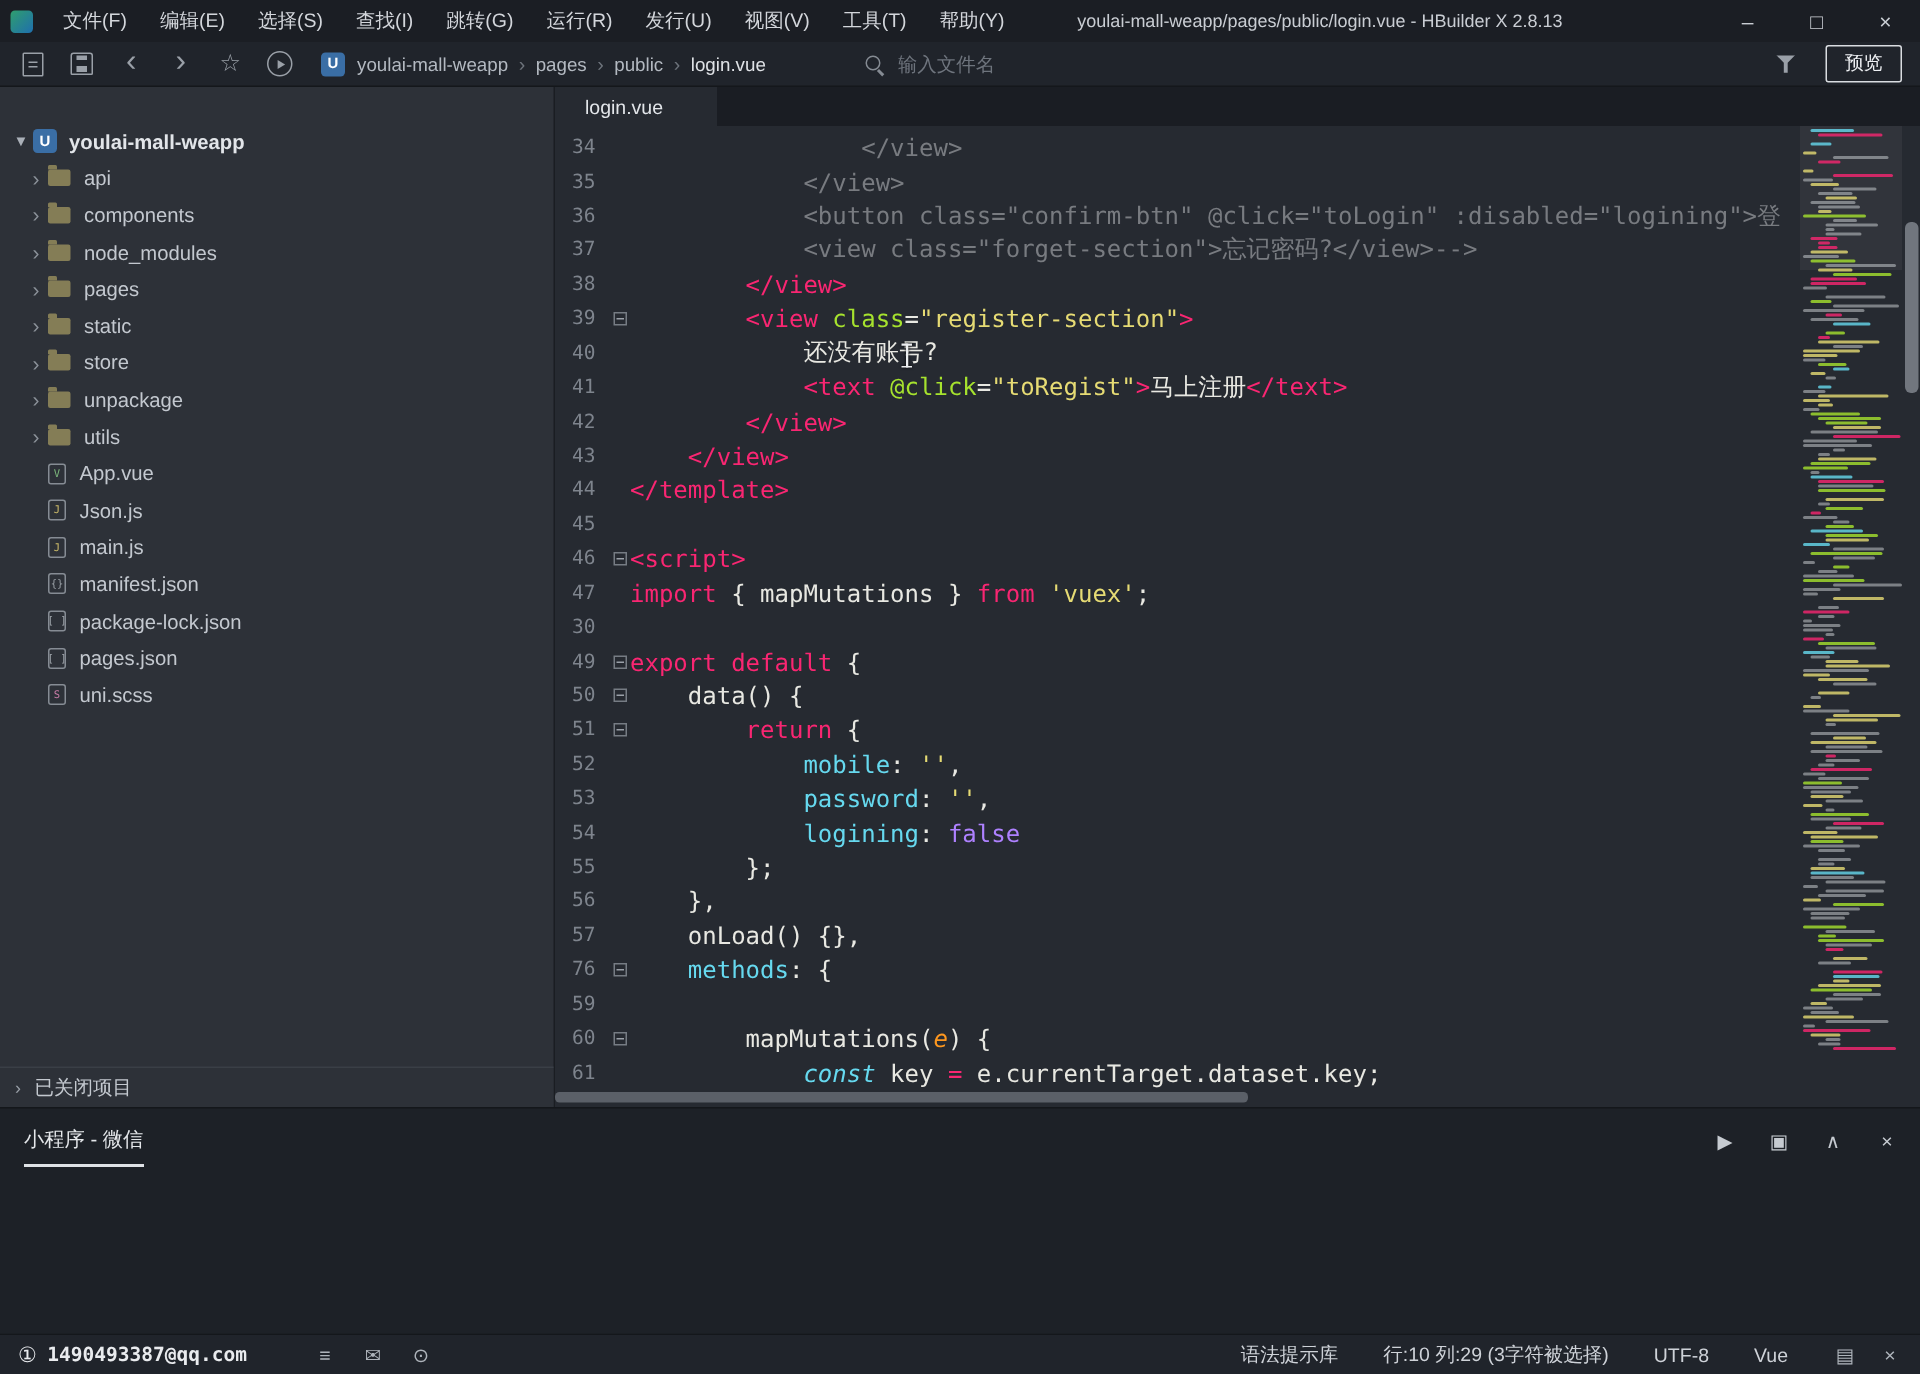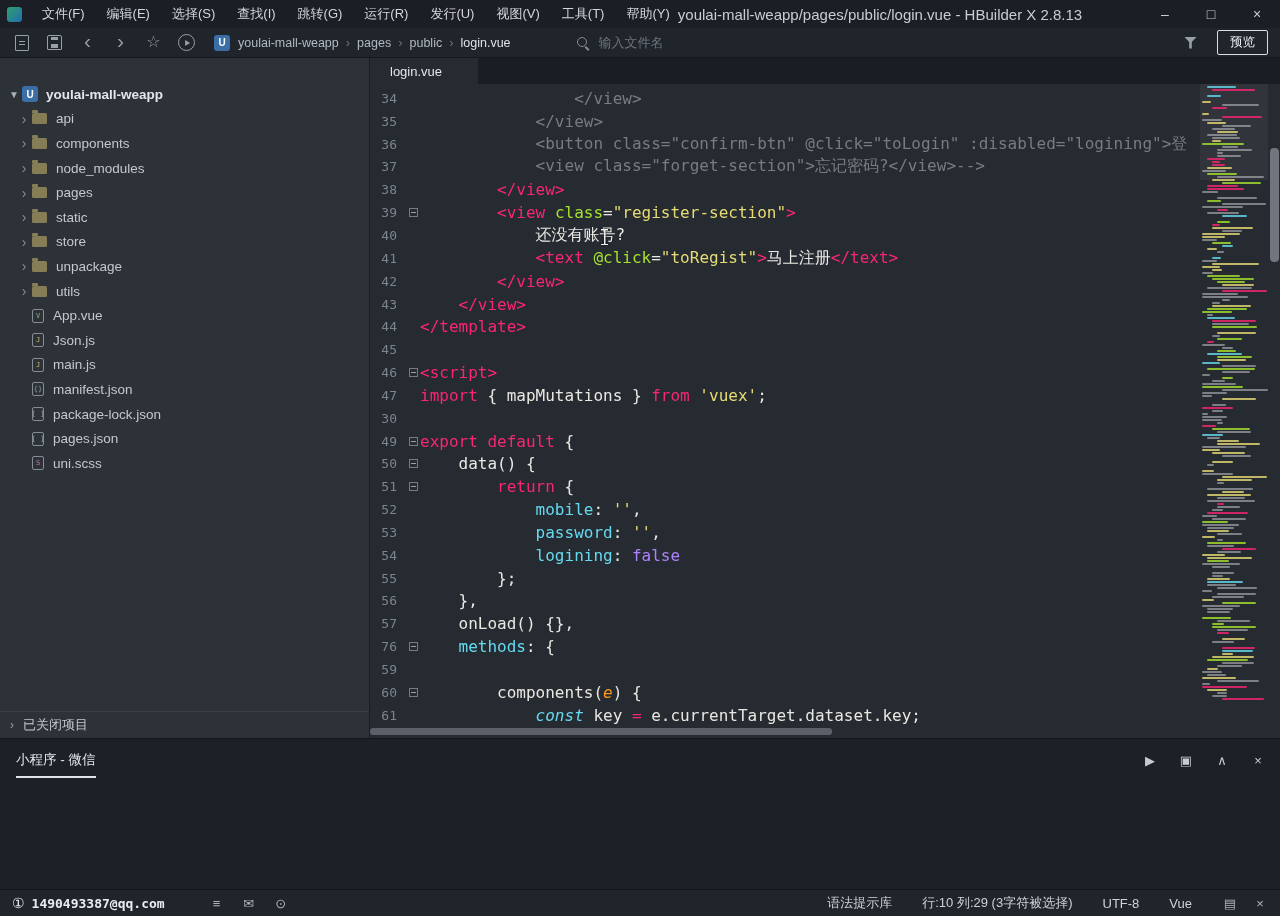--- a/index.html
+++ b/index.html
@@ -3,21 +3,21 @@
 <meta charset="utf-8">
 <style>
 *{margin:0;padding:0;box-sizing:border-box}
 html,body{width:1280px;height:916px;overflow:hidden}
 body{background:#1e2228;font-family:"Liberation Sans",sans-serif;color:#c8ccd2;position:relative}
 
 
 .titlebar{height:28px;background:#1b1e24;display:flex;align-items:center;color:#d3d6db;font-size:13px;position:relative}
 .app-logo{width:15px;height:15px;margin:0 9px 0 7px;border-radius:3px;background:linear-gradient(135deg,#2f9e6e,#1f6fae);flex:none}
 .menu-item{padding:0 11px;height:28px;line-height:28px;white-space:nowrap}
-.win-title{position:absolute;left:630px;right:150px;text-align:center;color:#c9cdd3;font-size:15px;white-space:nowrap;overflow:hidden}
+.win-title{position:absolute;left:630px;right:150px;text-align:center;color:#c9cdd3;font-size:12px;white-space:nowrap;overflow:hidden}
 .win-controls{margin-left:auto;display:flex;height:28px}
 .win-btn{width:46px;text-align:center;line-height:28px;font-size:14px;color:#c9cdd3}
 
 
 .toolbar{height:30px;background:#20242b;display:flex;align-items:center;border-bottom:1px solid #14171b;padding-left:8px}
 .tbicon{display:inline-flex;align-items:center;justify-content:center;width:27px;height:26px;margin-right:6px;color:#9aa0a8;font-size:18px;position:relative}
 .i-new-file::before{content:"";width:12px;height:14px;border:1.2px solid #9aa0a8;border-radius:1px;
   background-image:linear-gradient(#9aa0a8 0 0),linear-gradient(#9aa0a8 0 0);
   background-size:6px 1px,6px 1px;background-position:50% 40%,50% 64%;background-repeat:no-repeat}
 .i-save::before{content:"";width:13px;height:13px;border:1.2px solid #9aa0a8;border-radius:2px 2px 1px 1px;
@@ -380,21 +380,21 @@
         </div>
         <div class="line">
           <span class="ln">59</span>
           <span class="foldcol"></span>
         </div>
         <div class="line">
           <span class="ln">60</span>
           <span class="foldcol">
             <span class="foldbox"></span>
           </span>
-          <span class="ctext"><span class="tk-p">        components(</span><span class="tk-pm">e</span><span class="tk-p">) {</span></span>
+          <span class="ctext"><span class="tk-p">        mapMutations(</span><span class="tk-pm">e</span><span class="tk-p">) {</span></span>
         </div>
         <div class="line">
           <span class="ln">61</span>
           <span class="foldcol"></span>
           <span class="ctext"><span class="tk-p">            </span><span class="tk-ki">const</span><span class="tk-p"> key </span><span class="tk-k">=</span><span class="tk-p"> e.currentTarget.dataset.key;</span></span>
         </div>
       </div>
     <div class="mm-view"></div>
     <div class="minimap" id="minimap">
         <div class="mmline" style="margin-left: 7px; width: 28.7763px; background: rgba(102, 217, 239, 0.8);"></div>

